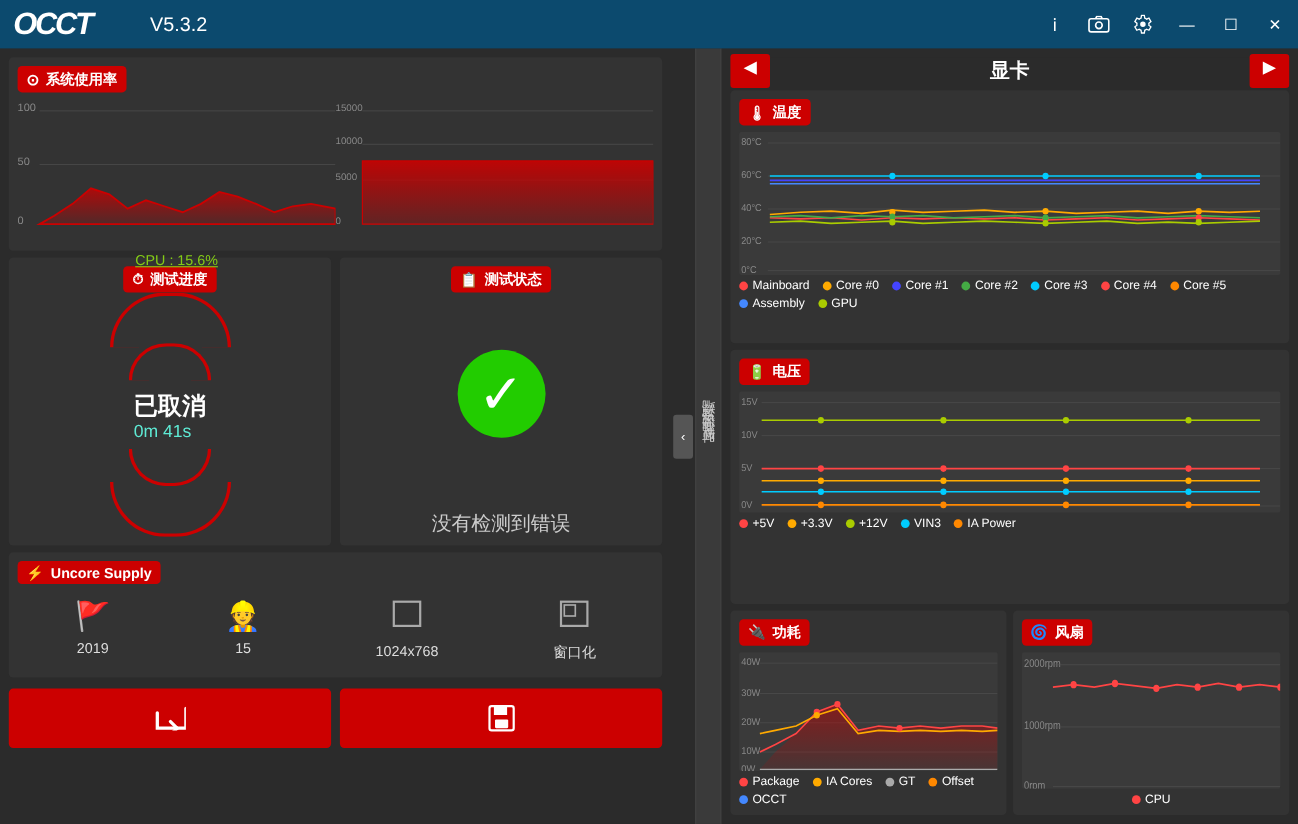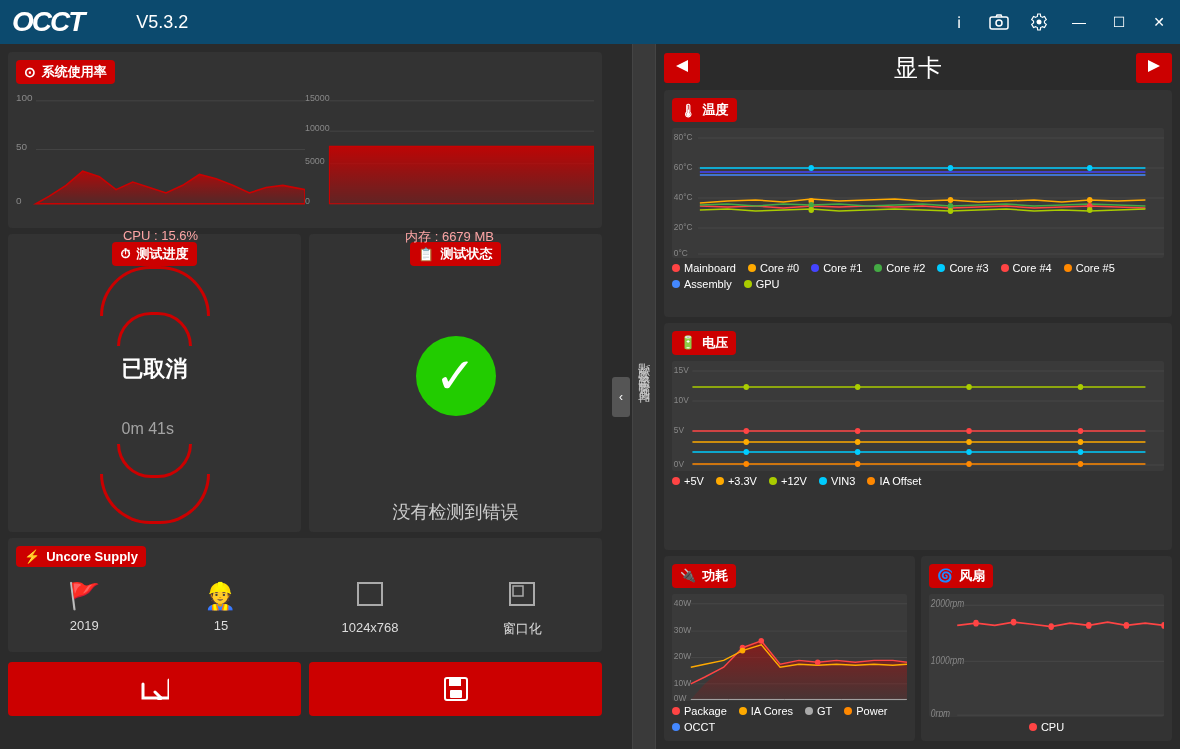--- a/index.html
+++ b/index.html
@@ -119,22 +119,23 @@
       height: 130px;
       position: relative;
     }
     .chart-canvas {
       width: 100%;
       height: 100%;
     }
     .chart-value-label {
       text-align: center;
       font-size: 13px;
-      color: #fca5a5;
+      color: #84cc16;
       margin-top: 4px;
+      text-decoration: underline;
     }
 
     
     .test-row {
       display: flex;
       gap: 8px;
     }
     .test-progress-section {
       flex: 1;
       background: #333;
@@ -162,21 +163,21 @@
       display: flex;
       flex-direction: column;
       align-items: center;
       justify-content: center;
     }
     .radar-text {
       text-align: left;
       margin: 8px 0;
     }
     .radar-main { font-size: 22px; font-weight: bold; }
-    .radar-sub { font-size: 16px; color: #a3a3a3; margin-top: 36px; }
+    .radar-sub { font-size: 16px; color: #5eead4; }
 
     
     .check-circle {
       width: 80px;
       height: 80px;
       background: #22cc00;
       border-radius: 50%;
       display: flex;
       align-items: center;
       justify-content: center;
@@ -287,22 +288,22 @@
 
     
     .gpu-header {
       display: flex;
       align-items: center;
       justify-content: center;
       position: relative;
       background: #2b2b2b;
     }
     .gpu-header-title {
-      font-size: 24px;
-      font-weight: normal;
+      font-size: 18px;
+      font-weight: bold;
     }
     .gpu-nav-btn {
       background: #cc0000;
       border: none;
       color: #fff;
       padding: 6px 10px;
       cursor: pointer;
       border-radius: 3px;
       font-size: 16px;
     }
@@ -437,21 +438,20 @@
             <line x1="22" y1="105" x2="260" y2="105" stroke="#555" stroke-width="0.5"></line>
             <defs>
               <linearGradient id="memGrad" x1="0" y1="0" x2="0" y2="1">
                 <stop offset="0%" stop-color="#cc0000" stop-opacity="0.9"></stop>
                 <stop offset="100%" stop-color="#cc0000" stop-opacity="0.3"></stop>
               </linearGradient>
             </defs>
 
             <polygon points="22,105 22,52 260,52 260,105" fill="url(#memGrad)" stroke="#cc0000" stroke-width="1"></polygon>
           </svg>
-          <div class="chart-value-label">内存 : 6679 MB</div>
         </div>
       </div>
     </div>
 
     <div class="test-row">
 
       <div class="test-progress-section">
         <span class="section-badge">
           <span>⏱</span>
           <span>测试进度</span>
@@ -713,21 +713,21 @@
         <div class="legend-item">
             <div class="legend-dot" style="background:#aacc00;"></div>
             <span>+12V</span>
           </div>
         <div class="legend-item">
             <div class="legend-dot" style="background:#00ccff;"></div>
             <span>VIN3</span>
           </div>
         <div class="legend-item">
             <div class="legend-dot" style="background:#ff8800;"></div>
-            <span>IA Offset</span>
+            <span>IA Power</span>
           </div>
       </div>
     </div>
 
     <div class="bottom-charts-row">
 
       <div class="bottom-chart-panel">
         <div class="chart-panel-header">
           <span class="section-badge">
             <span>🔌</span>
@@ -774,37 +774,37 @@
           <div class="legend-item">
               <div class="legend-dot" style="background:#ffaa00;"></div>
               <span>IA Cores</span>
             </div>
           <div class="legend-item">
               <div class="legend-dot" style="background:#aaaaaa;"></div>
               <span>GT</span>
             </div>
           <div class="legend-item">
               <div class="legend-dot" style="background:#ff8800;"></div>
-              <span>Power</span>
+              <span>Offset</span>
             </div>
           <div class="legend-item">
               <div class="legend-dot" style="background:#4488ff;"></div>
               <span>OCCT</span>
             </div>
         </div>
       </div>
 
       <div class="bottom-chart-panel">
         <div class="chart-panel-header">
           <span class="section-badge">
             <span>🌀</span>
             <span>风扇</span>
           </span>
         </div>
-        <div class="line-chart-area" style="flex:1;font-style:italic;">
+        <div class="line-chart-area" style="flex:1;">
           <svg width="100%" height="100%" viewBox="0 0 250 110" preserveAspectRatio="none">
             <text x="2" y="12" font-size="9" fill="#888">2000rpm</text>
             <line x1="30" y1="10" x2="250" y2="10" stroke="#555" stroke-width="0.5"></line>
             <text x="2" y="62" font-size="9" fill="#888">1000rpm</text>
             <line x1="30" y1="60" x2="250" y2="60" stroke="#555" stroke-width="0.5"></line>
             <text x="2" y="110" font-size="9" fill="#888">0rpm</text>
             <line x1="30" y1="108" x2="250" y2="108" stroke="#555" stroke-width="0.5"></line>
 
             <polyline points="30,28 50,26 70,28 90,25 110,27 130,29 150,26 170,28 190,25 210,28 230,26 250,28" fill="none" stroke="#ff4444" stroke-width="1.5"></polyline>
 

